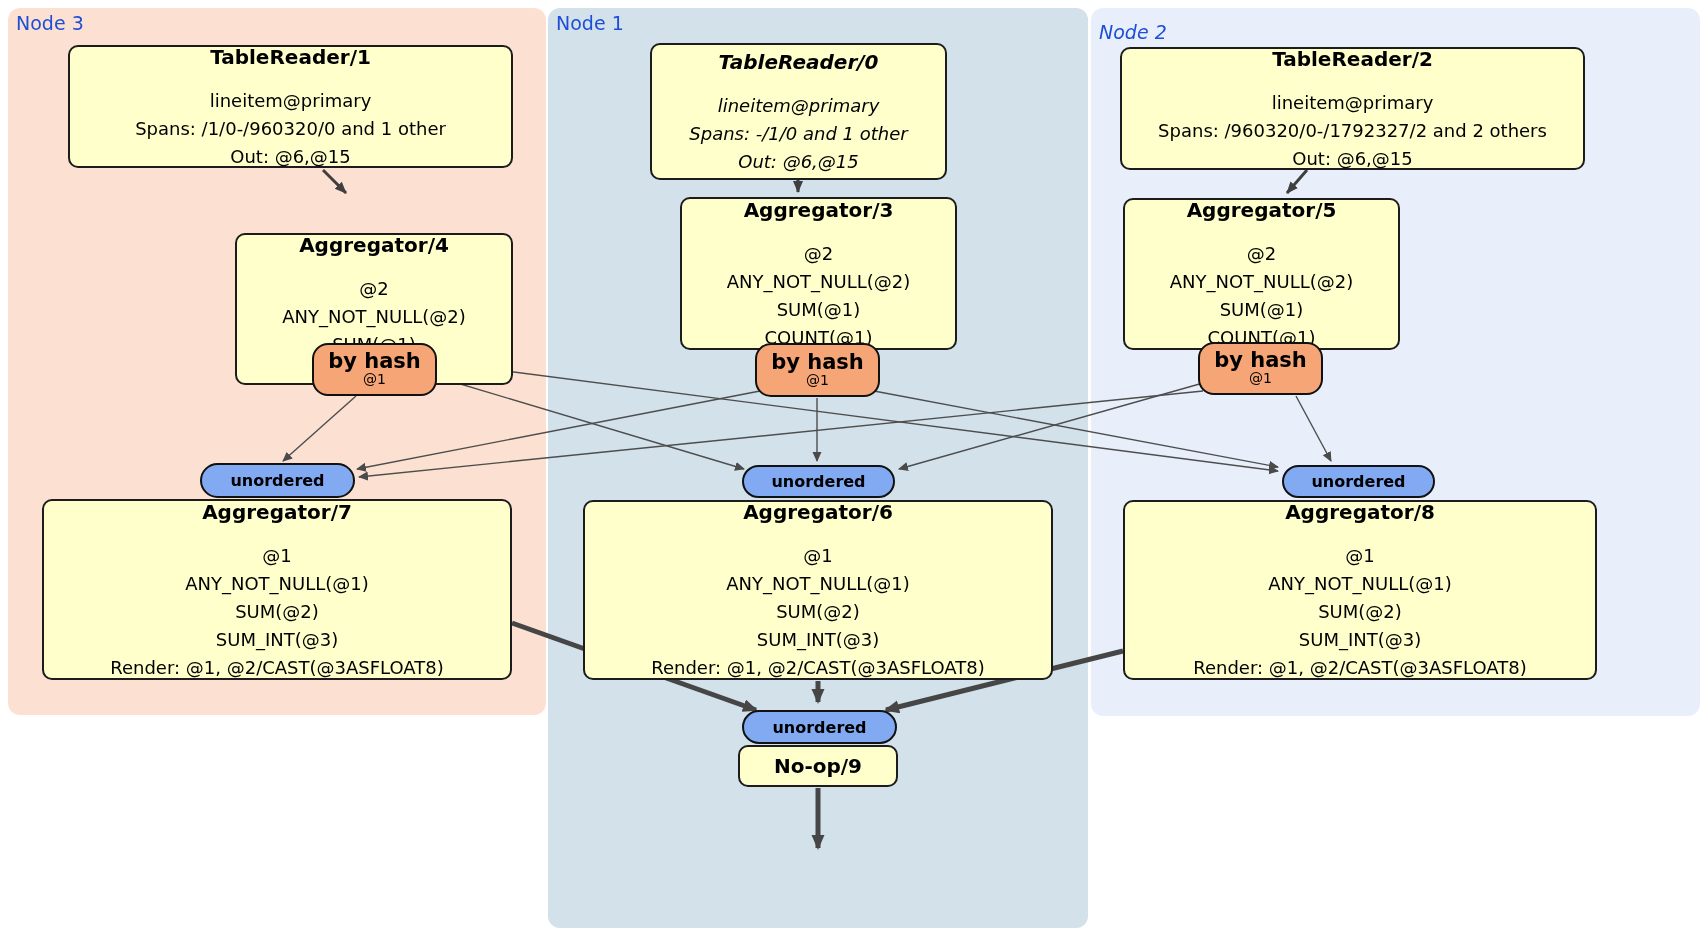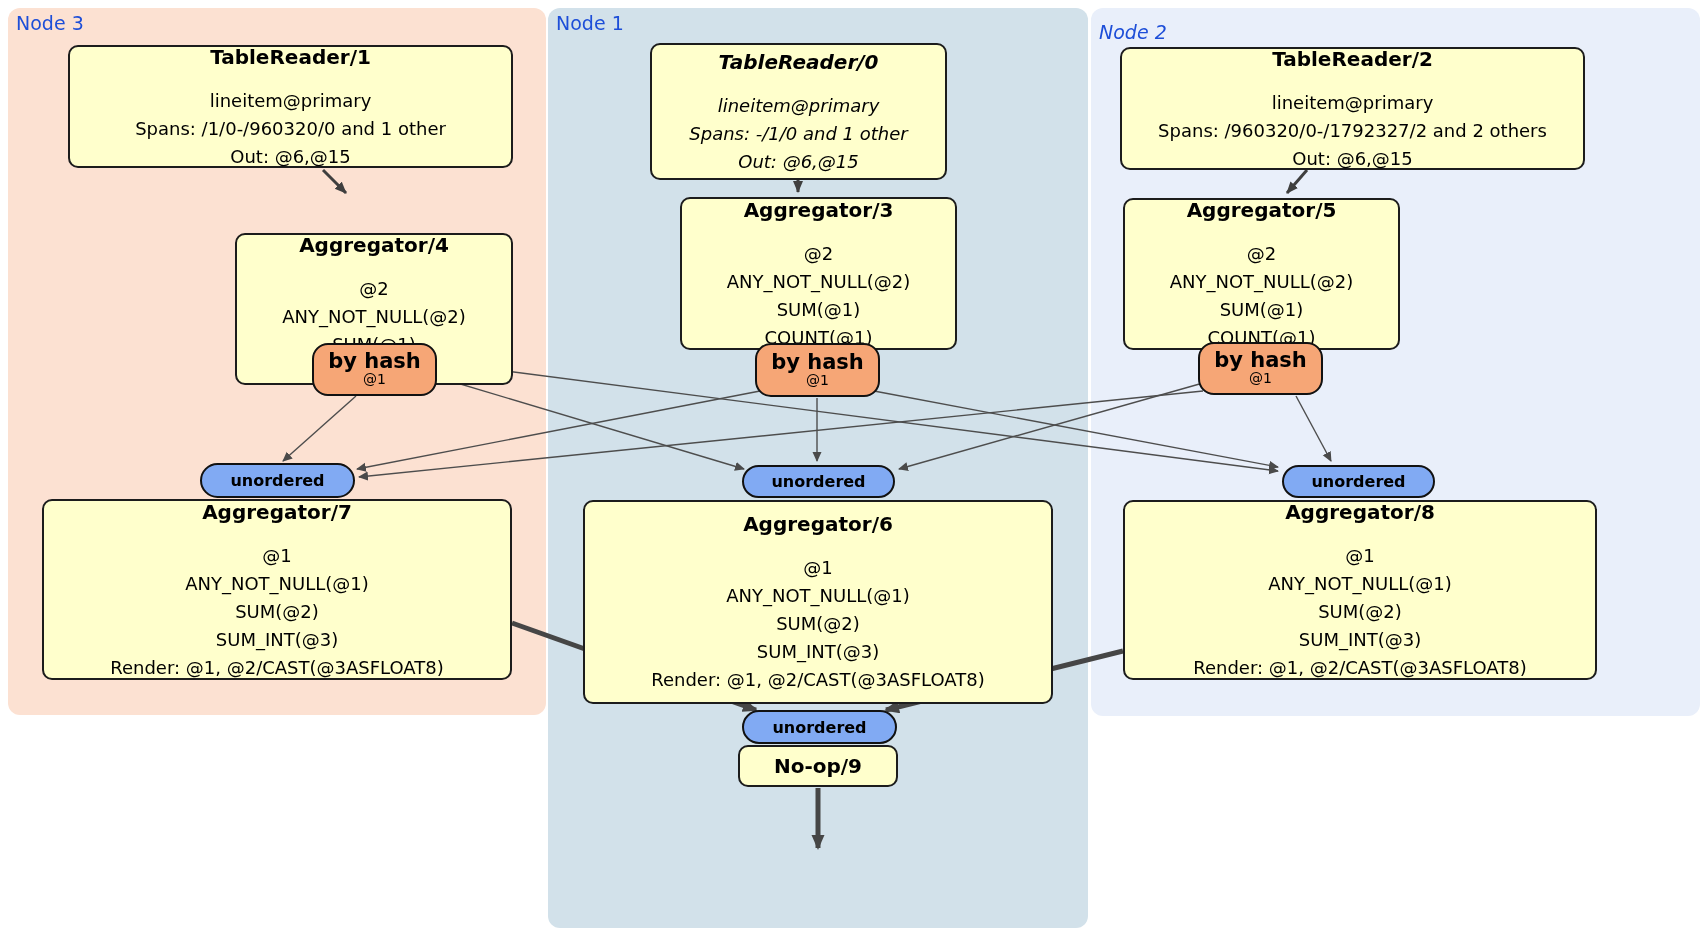--- a/index.html
+++ b/index.html
@@ -147,21 +147,21 @@
   <div class="pbox" style="left:42px;top:499px;width:470px;height:181px;">
     <div class="title" data-bind="processors.agg7.title">Aggregator/7</div>
     <div data-bind-list="processors.agg7.lines">
         <div>@1</div>
         <div>ANY_NOT_NULL(@1)</div>
         <div>SUM(@2)</div>
         <div>SUM_INT(@3)</div>
         <div>Render: @1, @2/CAST(@3ASFLOAT8)</div>
       </div>
   </div>
-  <div class="pbox" style="left:583px;top:500px;width:470px;height:204px;">
+  <div class="pbox" style="left:583px;top:500px;width:470px;height:180px;">
     <div class="title" data-bind="processors.agg6.title">Aggregator/6</div>
     <div data-bind-list="processors.agg6.lines">
         <div>@1</div>
         <div>ANY_NOT_NULL(@1)</div>
         <div>SUM(@2)</div>
         <div>SUM_INT(@3)</div>
         <div>Render: @1, @2/CAST(@3ASFLOAT8)</div>
       </div>
   </div>
   <div class="pbox" style="left:1123px;top:500px;width:474px;height:180px;">

